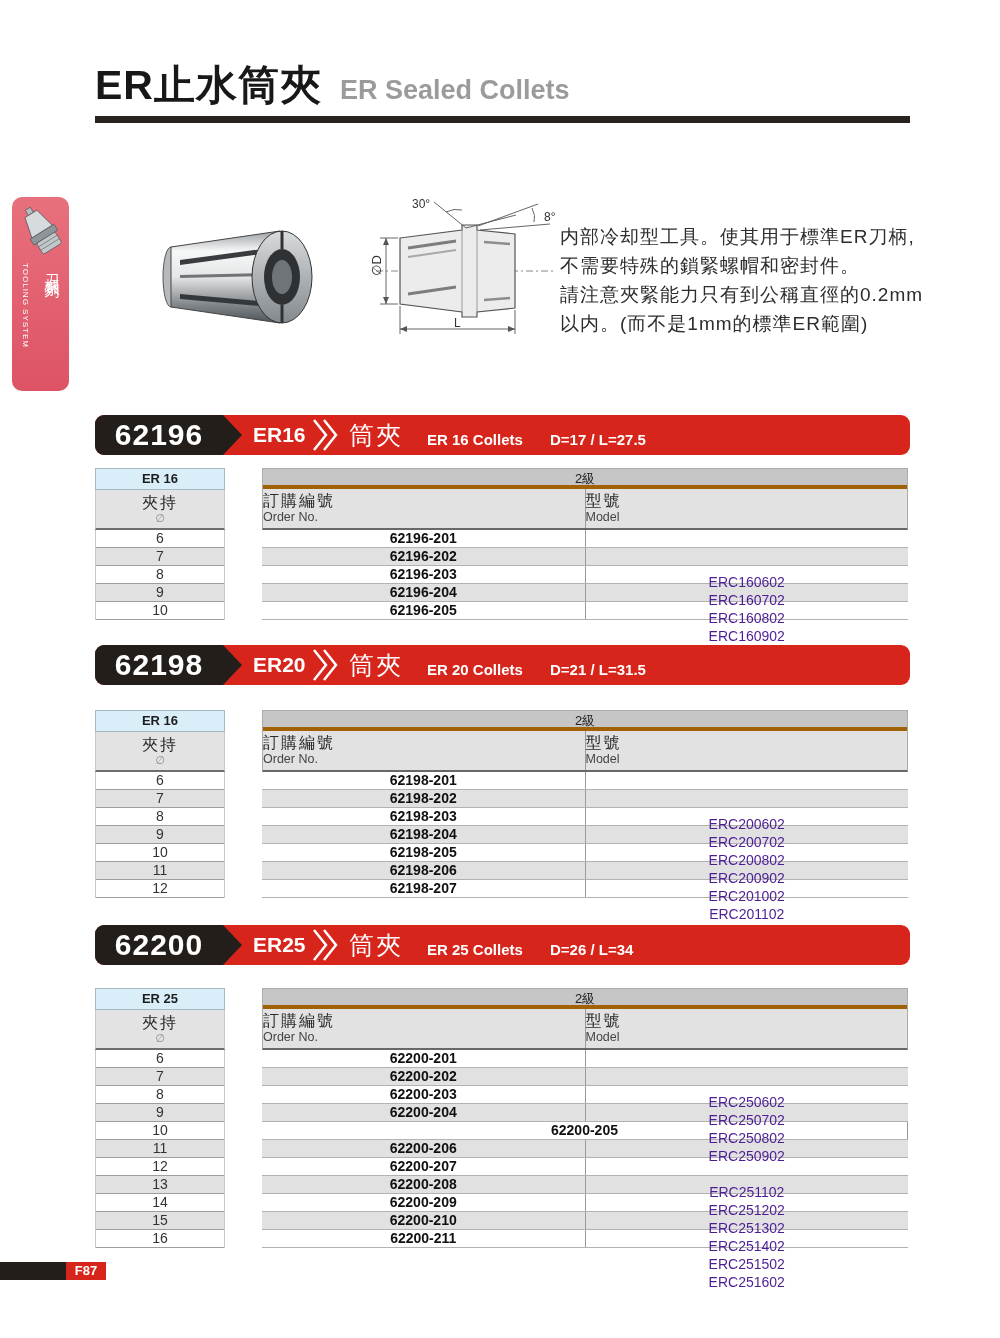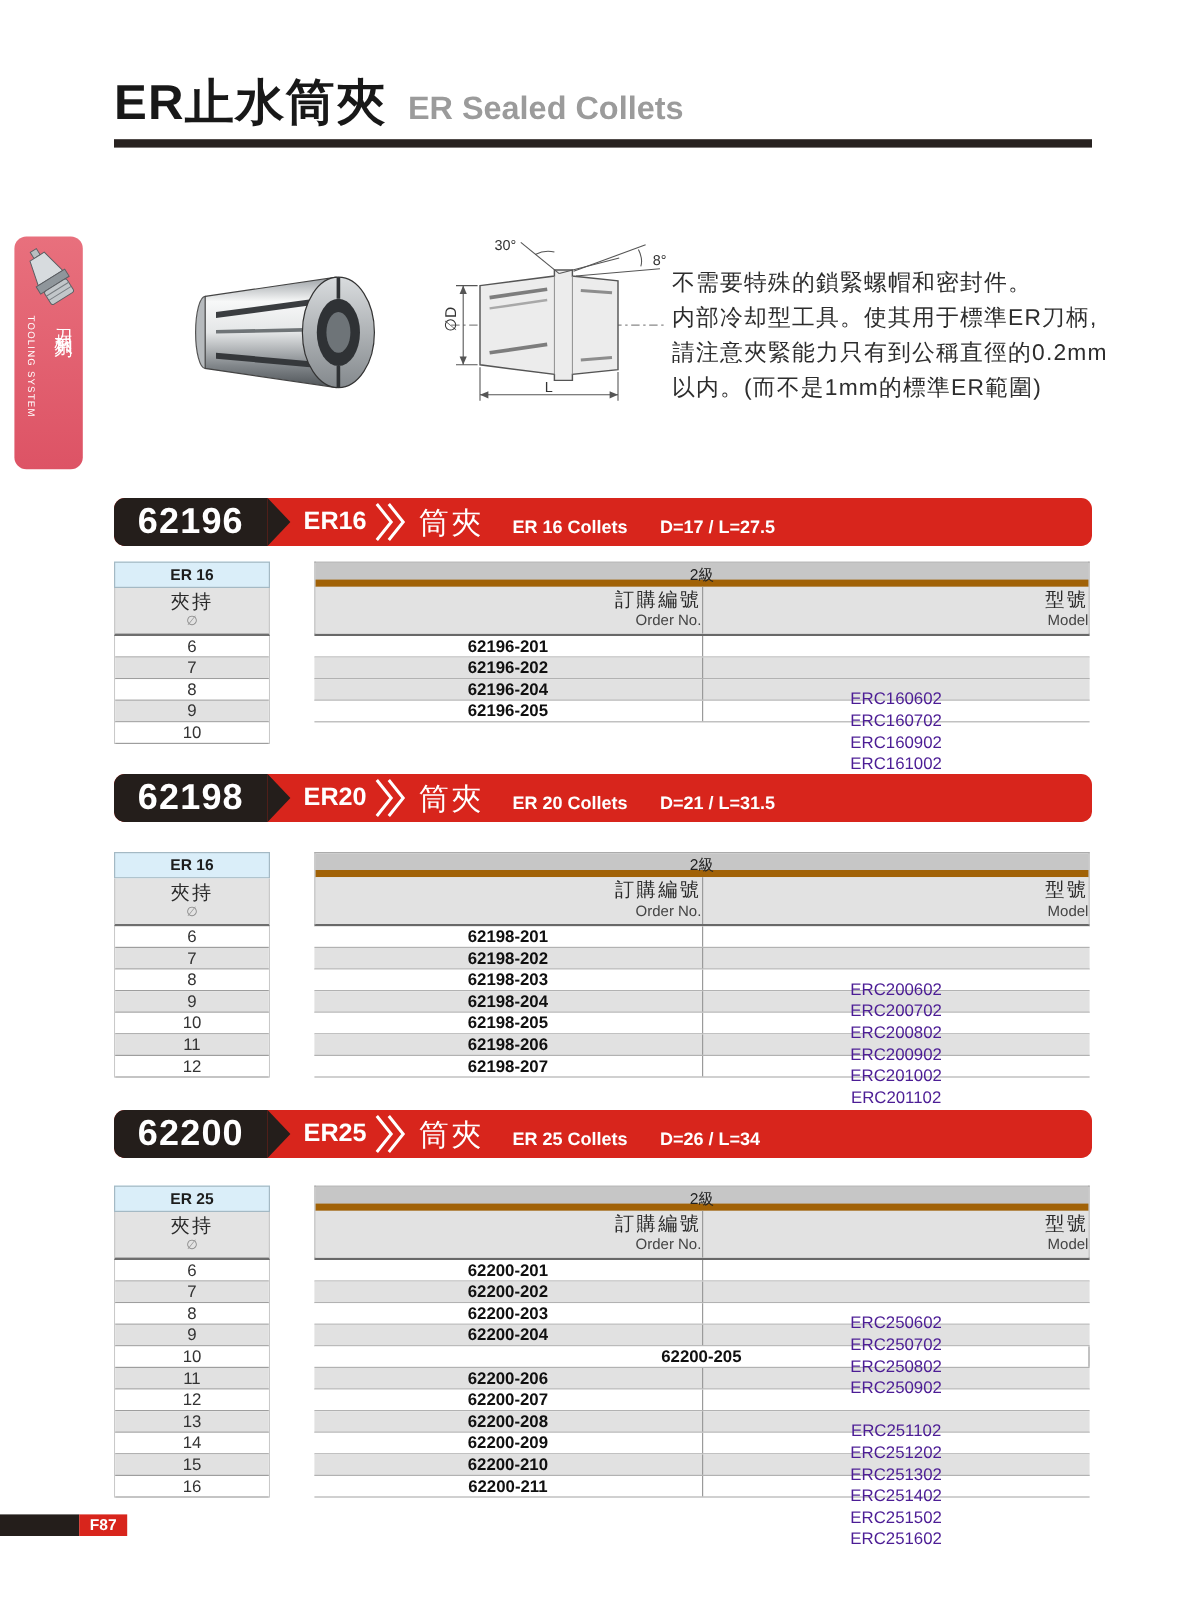--- a/index.html
+++ b/index.html
@@ -53,23 +53,23 @@
   .t-right { position:absolute; left:167px; width:646px; }
   .th-blue { height:22px; line-height:20px; text-align:center; background:#daeef9;
              border:1px solid #a4b9c4; font-size:13px; font-weight:bold; color:#1d1d1d; }
   .th-grip { height:40px; background:#e3e3e3; border-left:1px solid #c9c9c9;
              border-right:1px solid #c9c9c9; border-bottom:2px solid #6e6e6e;
              text-align:center; padding-top:3px; }
   .th-grip .zh { display:block; font-size:16px; color:#2a2a2a; letter-spacing:2px; line-height:19px; }
   .th-grip .sym{ display:block; font-size:11px; color:#8a8a8a; line-height:13px; }
   .rhead { border:1px solid #ababab; border-bottom:2px solid #686868; }
   .th-grade { height:20px; line-height:20px; text-align:center; background:#c6c6c6;
-              font-size:13px; color:#222; border-bottom:6px solid #a16207; }
+              font-size:13px; color:#222; border-bottom:4px solid #a16207; }
   .th-cols { display:flex; height:39px; background:#e2e2e2; }
-  .th-cell { flex:1; text-align:right; padding-top:2px; }
+  .th-cell { flex:1; text-align:left; padding-top:2px; }
   .th-cell:first-child { border-right:1px solid #9a9a9a; }
   .th-cell .zh { display:block; font-size:16px; color:#2a2a2a; letter-spacing:2px; line-height:19px; }
   .th-cell .en { display:block; font-size:12.5px; color:#444; line-height:14px; }
   .lrows { border-left:1px solid #c9c9c9; border-right:1px solid #c9c9c9; }
   .lrow { height:18px; line-height:17px; text-align:center; font-size:14px; color:#333;
           border-bottom:1px solid #9e9e9e; background:#fff; }
   .rrow { display:flex; height:18px; border-bottom:1px solid #b2b2b2; background:#fff; }
   .rrow .c-order { flex:1; text-align:center; line-height:17px; font-size:14px;
                    font-weight:bold; color:#101010; border-right:1px solid #9a9a9a; }
   .rrow .c-model { flex:1; text-align:center; line-height:17px; font-size:14px; color:#4c1d95;margin-top:44px; }
@@ -166,22 +166,22 @@
       <polygon points="34,135 41,132 41,138" fill="#555"></polygon>
       <polygon points="149,135 142,132 142,138" fill="#555"></polygon>
     </svg>
     <span class="dim-label" style="left:46px; top:3px;">30°</span>
     <span class="dim-label" style="left:178px; top:16px;">8°</span>
     <span class="dim-label rot" style="left:0px; top:64px;">∅D</span>
     <span class="dim-label" style="left:88px; top:122px;">L</span>
   </div>
 
   <div class="intro">
+    <div>内部冷却型工具。使其用于標準ER刀柄,</div>
     <div>不需要特殊的鎖緊螺帽和密封件。</div>
-    <div>内部冷却型工具。使其用于標準ER刀柄,</div>
     <div>請注意夾緊能力只有到公稱直徑的0.2mm</div>
     <div>以内。(而不是1mm的標準ER範圍)</div>
   </div>
 
   <div class="sec-banner" style="top:415px">
     <div class="b-badge"></div>
     <div class="b-num">62196</div>
     <span class="b-series">ER16</span>
     <svg class="b-chev" width="28" height="34" viewBox="0 0 28 34">
       <polyline points="3,2 15,17 3,32" fill="none" stroke="#fff" stroke-width="2.5"></polyline>
@@ -221,20 +221,24 @@
         </div>
       </div>
       <div>
           <div class="rrow">
             <div class="c-order">62196-201</div>
             <div class="c-model">ERC160602</div>
           </div>
           <div class="rrow alt">
             <div class="c-order">62196-202</div>
             <div class="c-model">ERC160702</div>
+          </div>
+          <div class="rrow">
+            <div class="c-order">62196-203</div>
+            <div class="c-model">ERC160802</div>
           </div>
           <div class="rrow alt">
             <div class="c-order">62196-204</div>
             <div class="c-model">ERC160902</div>
           </div>
           <div class="rrow">
             <div class="c-order">62196-205</div>
             <div class="c-model">ERC161002</div>
           </div>
         </div>

